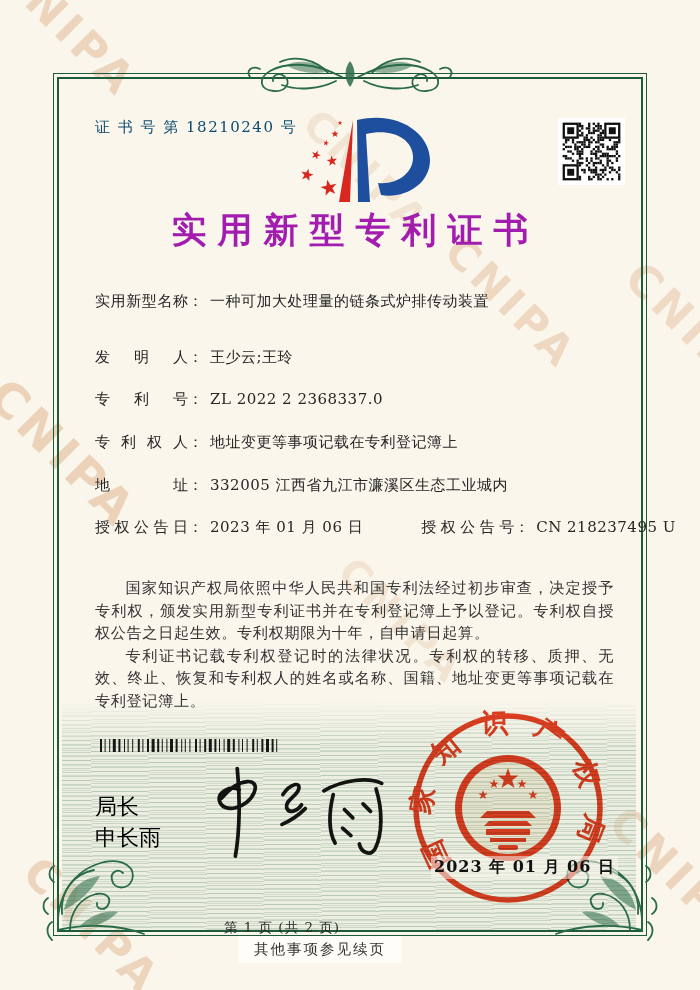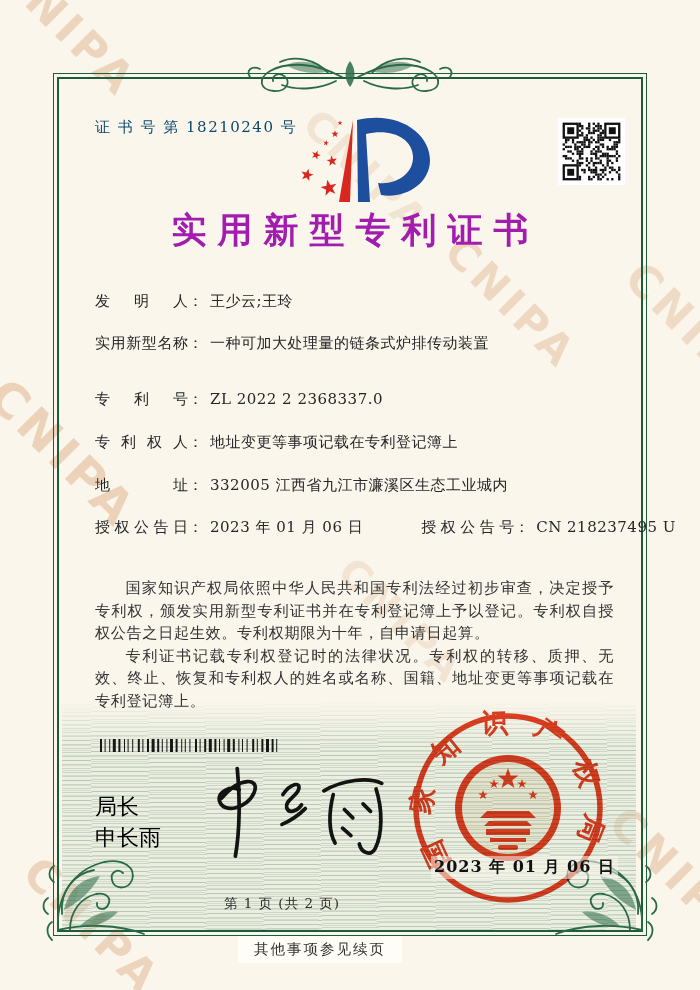--- a/index.html
+++ b/index.html
@@ -42,21 +42,21 @@
      background:linear-gradient(#faf6ec,rgba(250,246,236,0));}
   
   .barcode{position:absolute;left:100px;top:739px;mix-blend-mode:multiply;}
   .officer{position:absolute;left:95px;top:791px;
      font-family:"DejaVu Sans","Liberation Sans",sans-serif;font-size:22px;
      line-height:31px;color:#000000;}
   .signature{position:absolute;left:186px;top:757px;mix-blend-mode:multiply;}
   .seal{position:absolute;left:408px;top:708px;mix-blend-mode:multiply;opacity:.96;}
   .seal-date{position:absolute;left:431px;top:856px;font-size:16px;font-weight:bold;
      color:#111;letter-spacing:1px;background:rgba(250,246,236,.55);padding:1px 3px;}
-  .page-no{position:absolute;left:0;top:895px;width:564px;text-align:center;
+  .page-no{position:absolute;left:0;top:919px;width:564px;text-align:center;
      font-size:13.5px;color:#2b2b2b;letter-spacing:1px;}
   .cont-note{position:absolute;left:0;top:936px;width:640px;text-align:center;}
   .cont-note span{display:inline-block;background:#fffdf8;padding:4px 16px;
      font-size:14.5px;color:#333;letter-spacing:2px;}
 </style>
 </head>
 <body>
 
 <div class="page">
 
@@ -359,25 +359,25 @@
       <rect x="21" y="3" width="5" height="5" fill="#fff"></rect>
       <rect x="22" y="4" width="3" height="3" fill="#111"></rect>
       <rect x="2" y="20" width="7" height="7" fill="#111"></rect>
       <rect x="3" y="21" width="5" height="5" fill="#fff"></rect>
       <rect x="4" y="22" width="3" height="3" fill="#111"></rect>
     </svg>
 
   <div class="title">实用新型专利证书</div>
 
   <div class="fields">
+    <div class="frow first">
+      <span class="flabel">实用新型名称</span><span class="fcolon">：</span><span class="fvalue">一种可加大处理量的链条式炉排传动装置</span>
+    </div>
     <div class="frow gap21">
       <span class="flabel">发明人</span><span class="fcolon">：</span><span class="fvalue">王少云;王玲</span>
-    </div>
-    <div class="frow first">
-      <span class="flabel">实用新型名称</span><span class="fcolon">：</span><span class="fvalue">一种可加大处理量的链条式炉排传动装置</span>
     </div>
     <div class="frow">
       <span class="flabel">专利号</span><span class="fcolon">：</span><span class="fvalue">ZL 2022 2 2368337.0</span>
     </div>
     <div class="frow">
       <span class="flabel">专利权人</span><span class="fcolon">：</span><span class="fvalue">地址变更等事项记载在专利登记簿上</span>
     </div>
     <div class="frow gap21">
       <span class="flabel">地址</span><span class="fcolon">：</span><span class="fvalue">332005 江西省九江市濂溪区生态工业城内</span>
     </div>

